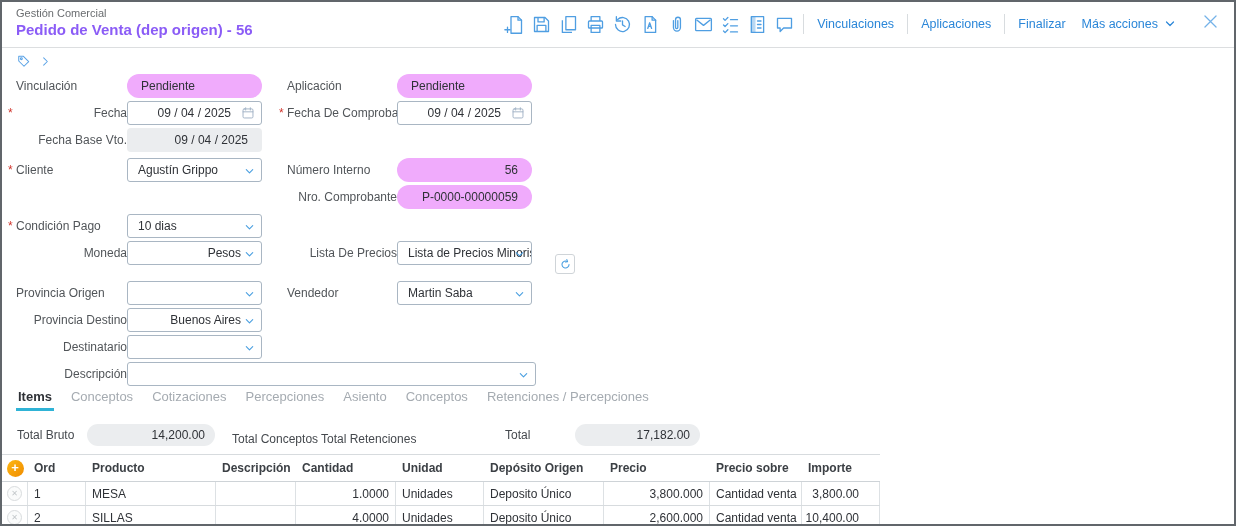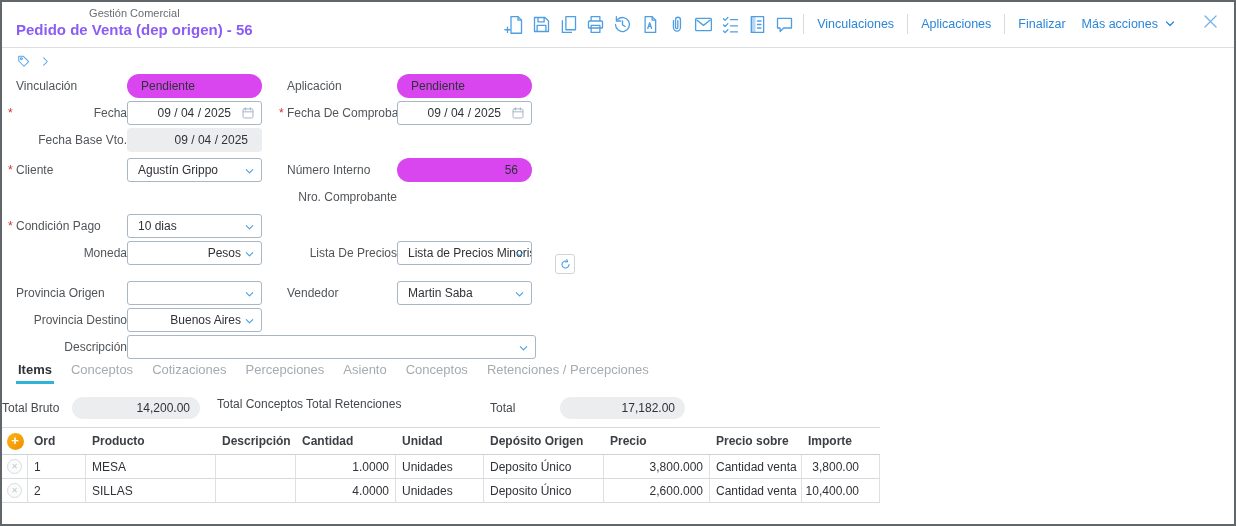--- a/index.html
+++ b/index.html
@@ -1,20 +1,20 @@
 <!DOCTYPE html>
 <html lang="es"><head>
 <meta charset="utf-8">
 <style>
   html,body{margin:0;padding:0;background:#fff;font-family:"Liberation Sans",sans-serif;}
   .page{position:relative;width:1236px;height:526px;box-sizing:border-box;border:2px solid #61666b;background:#fff;overflow:hidden;}
   
   .hdr{display:flex;justify-content:space-between;align-items:flex-start;height:46px;box-sizing:border-box;
        padding:5px 12px 0 14px;border-bottom:1px solid #dcdee0;}
-  .crumb{font-size:11px;color:#6a6d70;text-align:center;}
+  .crumb{font-size:11px;color:#6a6d70;}
   .title{font-size:15px;font-weight:bold;color:#8b5cf6;margin-top:2px;}
   .hdr-right{display:flex;align-items:center;padding-top:5px;}
   .icon-btn{width:27px;height:24px;display:flex;align-items:center;justify-content:center;color:#4f9ee2;cursor:pointer;flex:none;}
   .icon-btn svg{width:21px;height:21px;}
   .v-sep{width:1px;height:20px;background:#d8dcdf;margin:0 5px;flex:none;}
   .link-btn{color:#2a86d8;font-size:12.5px;padding:0 8px;white-space:nowrap;cursor:pointer;flex:none;}
   .more{display:flex;align-items:center;gap:6px;}
   .more svg{width:12px;height:12px;color:#2a86d8;}
   .close-btn{margin-left:14px;color:#74b2e8;width:24px;height:24px;display:flex;align-items:flex-start;justify-content:center;cursor:pointer;}
   .close-btn svg{width:19px;height:19px;}
@@ -27,21 +27,21 @@
   .form{position:relative;padding-left:14px;}
   .frow{display:flex;align-items:center;height:24px;}
   .mt3{margin-top:3px;text-align:right;}.mt5{margin-top:5px;}.mt6{margin-top:6px;}.mt16{margin-top:16px;}
   .lbl{font-size:12px;color:#515559;position:relative;flex:none;white-space:nowrap;}
   .lbl.c1{width:111px;}
   .lbl.c2{width:110px;margin-left:25px;}
   .required::before{content:"*";color:#d0342c;position:absolute;left:-8px;top:0;}
   .sp1{width:246px;flex:none;}
   .fld{position:relative;width:135px;height:24px;box-sizing:border-box;flex:none;display:flex;align-items:center;}
   .fld .txt{font-size:12px;color:#2f3237;white-space:nowrap;overflow:hidden;flex:1;}
-  .pill{background:#d946ef;border-radius:12px;}
+  .pill{background:#f0abfc;border-radius:12px;}
   .pill .txt{padding:0 14px;}
   .pill.ralign .txt{text-align:right;}
   .rdonly{background:#ebedef;border-radius:4px;}
   .rdonly .txt{padding:0 14px;}
   .inputf{background:#fff;border:1px solid #a9b6c3;border-radius:3px;}
   .inputf .txt{padding:0 10px;}
   .inputf .cal{color:#9fb0c4;margin-right:6px;display:flex;cursor:pointer;}
   .inputf .cal svg{width:14px;height:14px;}
   .selectf{background:#fff;border:1px solid #a9b6c3;border-radius:3px;cursor:pointer;}
   .selectf .txt{padding:0 20px 0 10px;}
@@ -49,21 +49,21 @@
   .selectf .chev svg{width:11px;height:11px;}
   .wide{width:409px;}
   .refresh-btn{position:relative;top:11px;margin-left:23px;width:20px;height:20px;box-sizing:border-box;border:1px solid #cfd4d8;
                border-radius:3px;display:flex;align-items:center;justify-content:center;color:#4a9fe0;cursor:pointer;flex:none;}
   .refresh-btn svg{width:13px;height:13px;}
   
   .tabs{display:flex;gap:15px;padding-left:14px;margin-top:1px;}
   .tab{font-size:13px;color:#a5abb1;padding:2px 2px 4px 2px;border-bottom:3px solid transparent;cursor:pointer;white-space:nowrap;}
   .tab.active{color:#2f3237;font-weight:bold;border-bottom-color:#2fb3d6;}
   
-  .totals{display:flex;align-items:flex-start;margin-top:13px;padding-left:0;}
+  .totals{display:flex;align-items:flex-end;margin-top:13px;padding-left:15px;}
   .tg{display:flex;align-items:center;flex:none;}
   .tlabel{font-size:12px;color:#45494e;flex:none;white-space:nowrap;}
   .tpill{height:22px;background:#ebedef;border-radius:11px;box-sizing:border-box;display:flex;align-items:center;
          justify-content:flex-end;padding:0 10px;font-size:12px;color:#2f3237;flex:none;}
   .g1 .tlabel{width:70px;} .g1 .tpill{width:128px;}
   .g2{margin-left:17px;} .g2 .tlabel{width:70px;} .g2 .tpill{width:128px;}
   .g3{margin-left:19px;} .g3 .tlabel{width:161px;} .g3 .tpill{width:125px;}
   .g4{margin-left:23px;} .g4 .tlabel{width:70px;} .g4 .tpill{width:125px;}
   
   .grid{margin-top:8px;width:878px;border-top:1px solid #d7dbde;}
@@ -354,20 +354,23 @@
       </div>
       <span class="lbl c2">Número Interno</span>
       <div class="fld pill ralign">
           <span class="txt">56</span>
         </div>
     </div>
 
     <div class="frow mt3">
       <div class="sp1"></div>
       <span class="lbl c2">Nro. Comprobante</span>
+      <div class="fld pill">
+          <span class="txt">P-0000-00000059</span>
+        </div>
     </div>
 
     <div class="frow mt5">
       <span class="lbl c1 required">Condición Pago</span>
       <div class="fld selectf">
         <span class="txt">10 dias</span>
         <span class="chev">
             <svg>
               <use href="#i-chevd"></use>
             </svg>
@@ -427,20 +430,31 @@
       <div class="fld selectf">
         <span class="txt">Buenos Aires</span>
         <span class="chev">
             <svg>
               <use href="#i-chevd"></use>
             </svg>
           </span>
       </div>
     </div>
 
+    <div class="frow mt3">
+      <span class="lbl c1">Destinatario</span>
+      <div class="fld selectf">
+        <span class="txt"></span>
+        <span class="chev">
+            <svg>
+              <use href="#i-chevd"></use>
+            </svg>
+          </span>
+      </div>
+    </div>
 
     <div class="frow mt3">
       <span class="lbl c1">Descripción</span>
       <div class="fld selectf wide">
         <span class="txt"></span>
         <span class="chev">
             <svg>
               <use href="#i-chevd"></use>
             </svg>
           </span>

